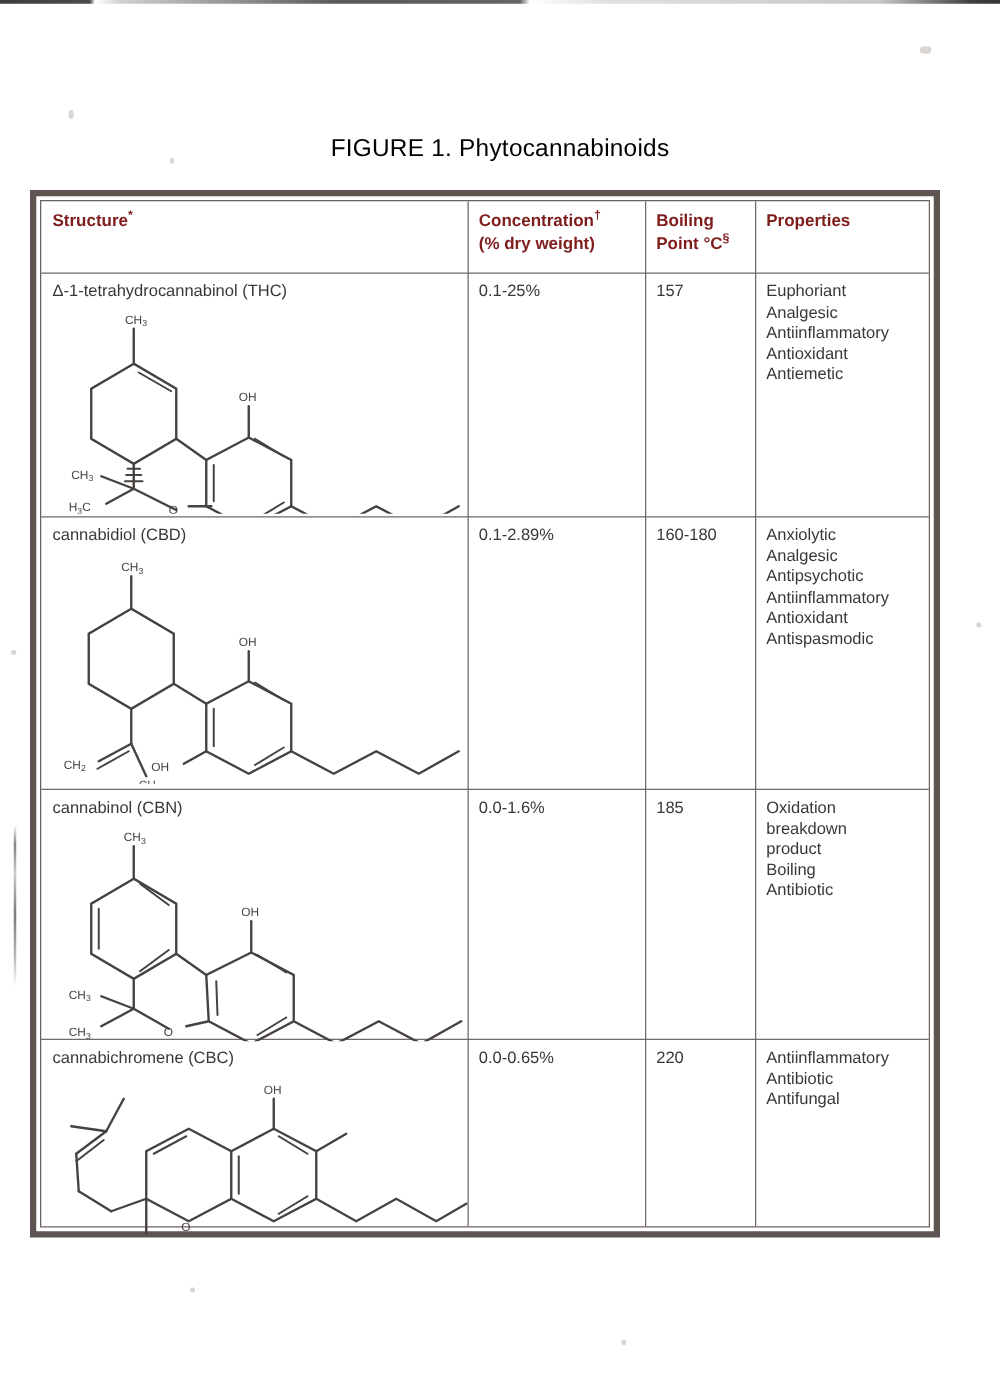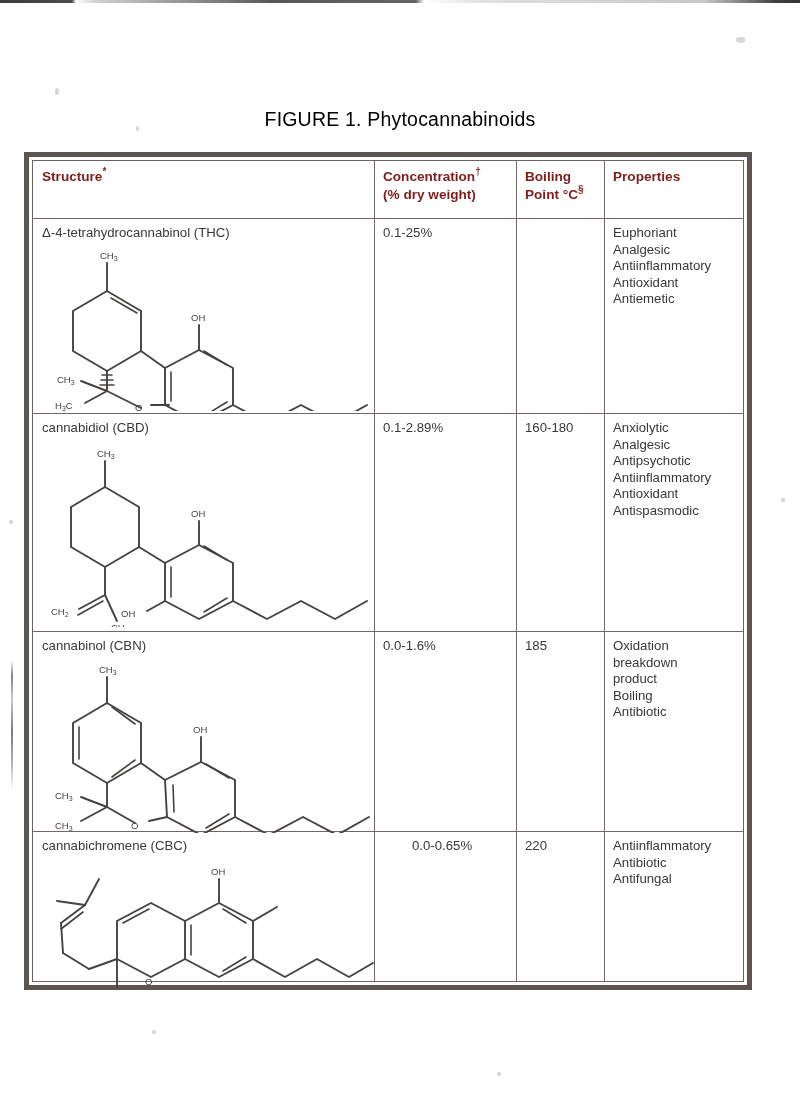--- a/index.html
+++ b/index.html
@@ -172,21 +172,21 @@
     <div class="cell head" style="left:483px;top:0;width:88px;height:57px;">
       <span>Boiling</span><br>
       <span>Point °C</span><sup class="mark">§</sup>
     </div>
 
     <div class="cell head" style="left:571px;top:0;width:145px;height:57px;">
       <span>Properties</span>
     </div>
 
     <div class="cell" style="left:0;top:57px;width:341px;height:195px;">
-      <span class="cmpd-name">Δ-4-tetrahydrocannabinol (THC)</span>
+      <span class="cmpd-name">Δ-1-tetrahydrocannabinol (THC)</span>
     </div>
 
     <div class="struct" style="left:12px;top:80px;">
       <svg width="330" height="170" viewBox="0 0 330 170">
 
         <path class="bond" d="M62,50 L28,70 L28,110 L62,130 L96,110 L96,70 Z"></path>
 
         <path class="bond thin" d="M66,57 L92,72"></path>
 
         <path class="bond" d="M62,50 L62,22"></path>
@@ -214,20 +214,23 @@
         <path class="bond" d="M154,109 L154,84"></path>
         <text class="atomlbl" x="146" y="80">OH</text>
 
         <path class="bond" d="M188,164 L222,182 L256,164 L290,182 L322,164"></path>
       </svg>
     </div>
 
     <div class="cell" style="left:341px;top:57px;width:142px;height:195px;">
       <span>0.1-25%</span>
     </div>
+    <div class="cell" style="left:483px;top:57px;width:88px;height:195px;">
+      <span>157</span>
+    </div>
     <div class="cell" style="left:571px;top:57px;width:145px;height:195px;">
       <span class="prop-line">Euphoriant</span>
       <span class="prop-line">Analgesic</span>
       <span class="prop-line">Antiinflammatory</span>
       <span class="prop-line">Antioxidant</span>
       <span class="prop-line">Antiemetic</span>
     </div>
 
     <div class="cell" style="left:0;top:252px;width:341px;height:218px;">
       <span class="cmpd-name">cannabidiol (CBD)</span>
@@ -362,21 +365,21 @@
 
         <path class="bond" d="M174,42 L174,18"></path>
         <text class="atomlbl" x="166" y="14">OH</text>
 
         <path class="bond" d="M208,60 L232,46"></path>
 
         <path class="bond" d="M208,98 L240,116 L272,98 L304,116 L328,102"></path>
       </svg>
     </div>
 
-    <div class="cell" style="left:341px;top:670px;width:142px;height:130px;margin-left:29px;">
+    <div class="cell" style="left:341px;top:670px;width:142px;height:130px;">
       <span>0.0-0.65%</span>
     </div>
     <div class="cell" style="left:483px;top:670px;width:88px;height:158px;">
       <span>220</span>
     </div>
     <div class="cell" style="left:571px;top:670px;width:145px;height:158px;">
       <span class="prop-line">Antiinflammatory</span>
       <span class="prop-line">Antibiotic</span>
       <span class="prop-line">Antifungal</span>
     </div>

